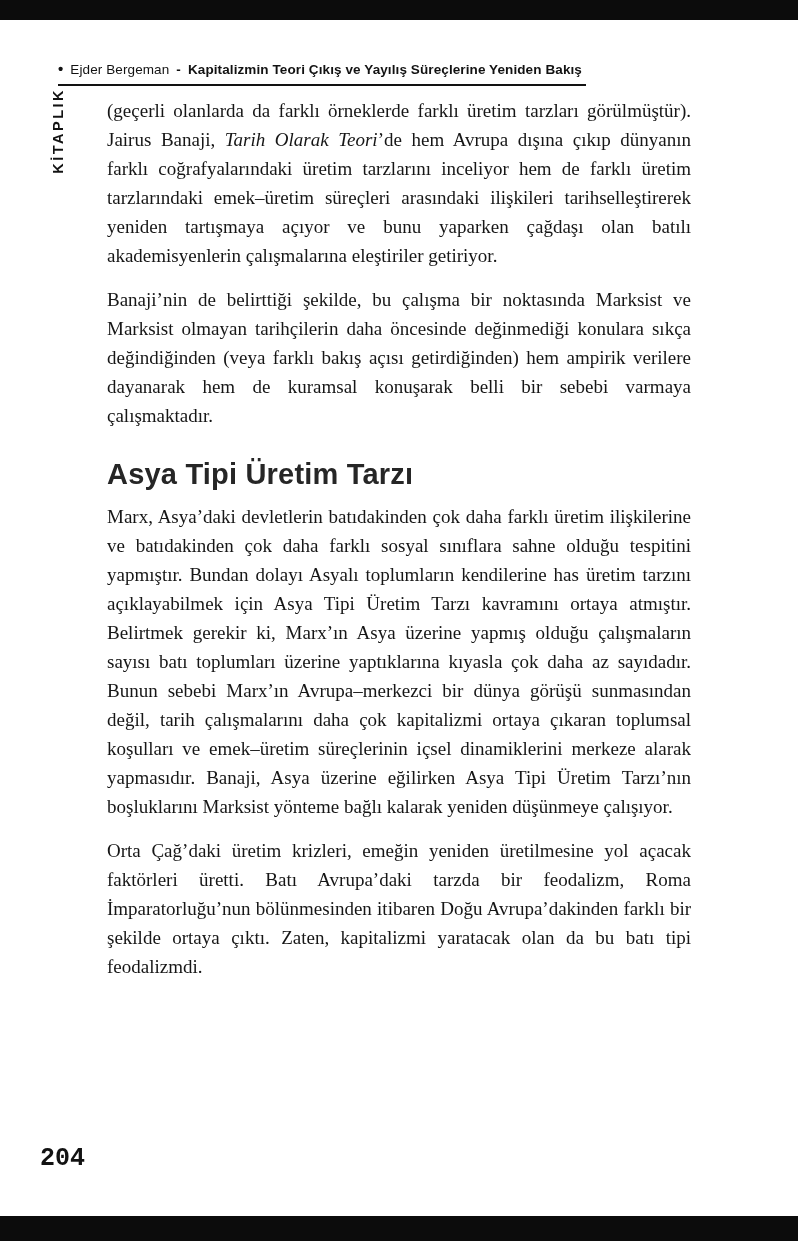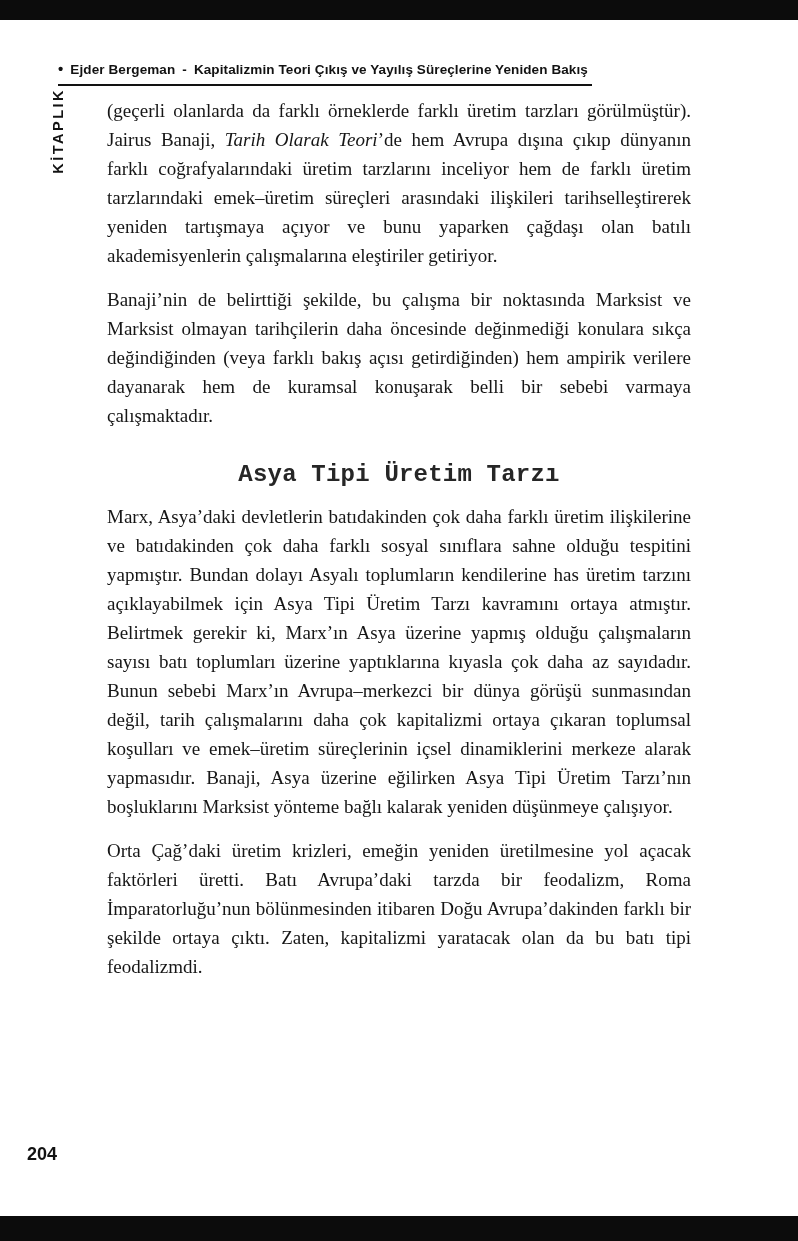--- a/index.html
+++ b/index.html
@@ -33,21 +33,21 @@
     font-family: "Liberation Sans", sans-serif;
     font-size: 13.5px;
     color: #121212;
     border-bottom: 2.5px solid #121212;
     padding-bottom: 7px;
     padding-right: 4px;
     max-width: 600px;
     letter-spacing: 0.1px;
   }
   .page-header .bullet { font-size: 15px; font-weight: 700; }
-  .page-header .author { font-weight: 700; }
+  .page-header .author { font-weight: 400; }
   .page-header .sep { font-weight: 700; }
   .page-header .booktitle { font-weight: 800; }
 
   .vertical-label {
     position: absolute;
     left: 50px;
     top: 88px;
     writing-mode: vertical-rl;
     transform: rotate(180deg);
     font-family: "Liberation Sans", sans-serif;
@@ -68,36 +68,36 @@
     color: #161616;
     text-align: justify;
   }
   .body-paragraph {
     margin: 0 0 15px 0;
   }
   .body-paragraph em {
     font-style: italic;
   }
   .section-heading {
-    font-family: Liberation Mono, monospace;
+    font-family: Liberation Sans, sans-serif;
     font-weight: 700;
-    font-size: 24px;
+    font-size: 29px;
     color: #262626;
     letter-spacing: 0.2px;
     margin: 30px 0 13px 0;
-    text-align: center;
+    text-align: left;
   }
 
   .page-number {
     position: absolute;
-    left: 27px;
+    left: 40px;
     top: 1144px;
-    font-family: Liberation Sans, sans-serif;
+    font-family: Liberation Mono, monospace;
     font-weight: 800;
-    font-size: 18px;
+    font-size: 25px;
     color: #121212;
   }
 </style>
 </head>
 <body>
 
 <div class="edge-bar top"></div>
 
 <div class="page-header">
   <span class="bullet">•</span>

